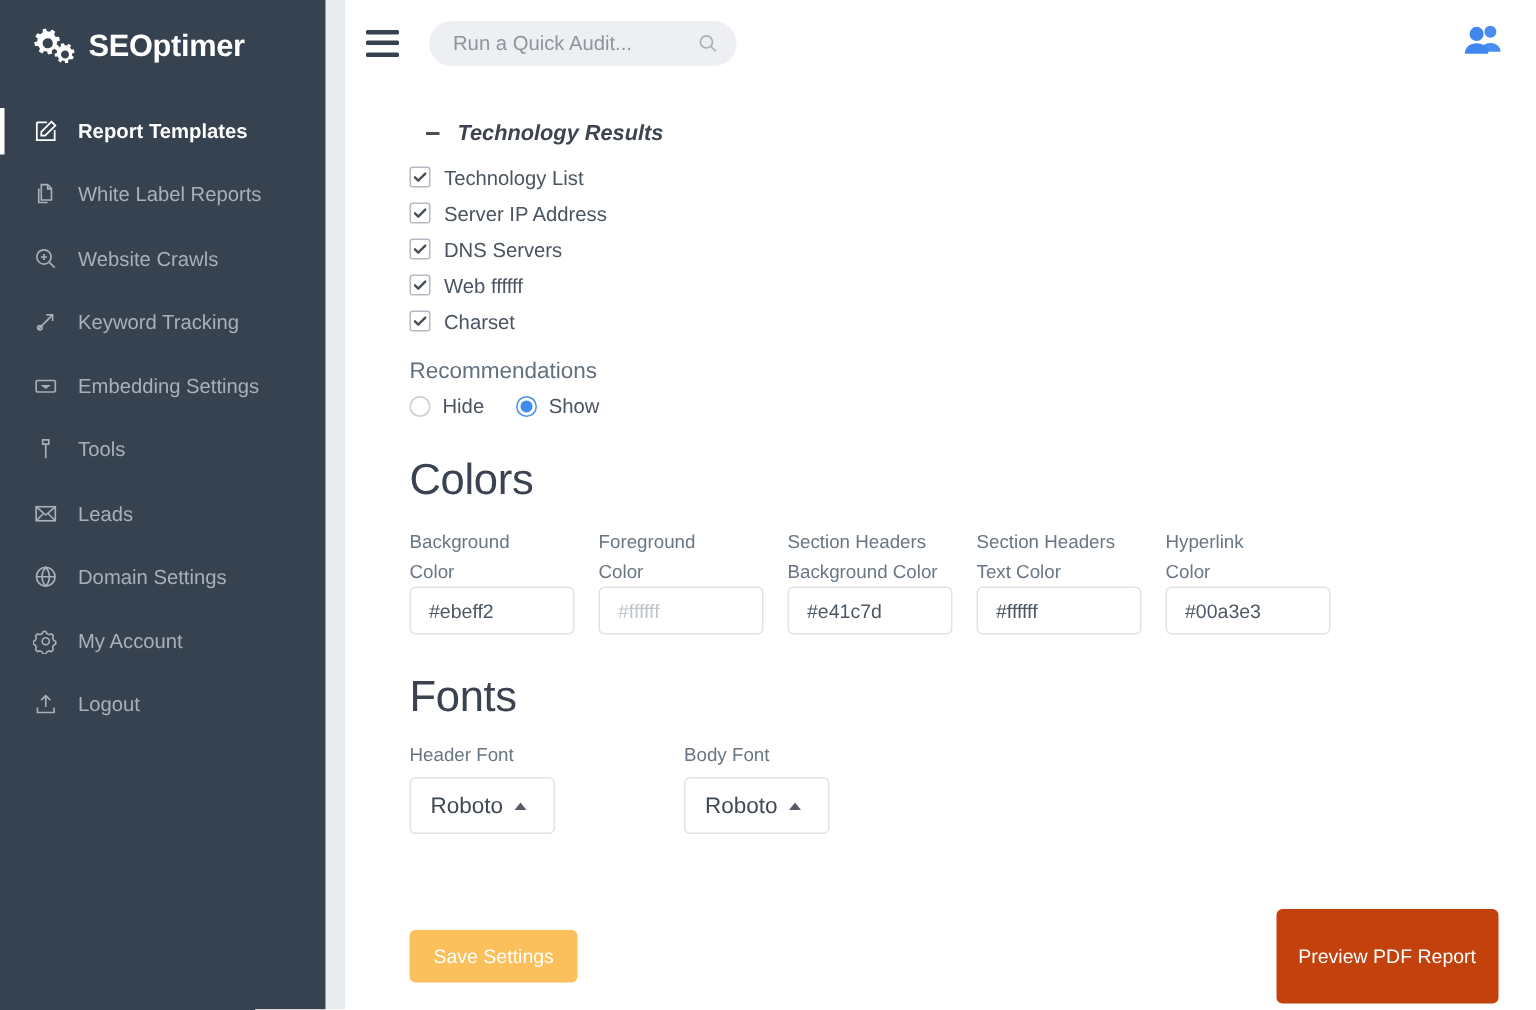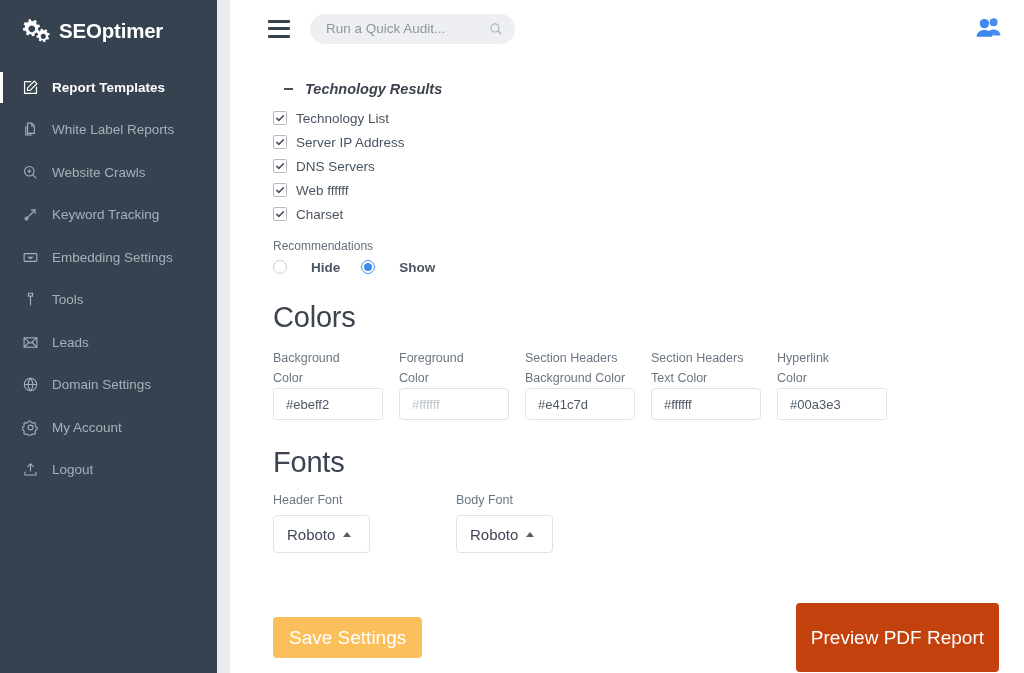--- a/index.html
+++ b/index.html
@@ -85,21 +85,20 @@
     overflow: hidden;
   }
 
   
   .topbar {
     height: 57px;
     display: flex;
     align-items: center;
     padding: 0 22px 0 12px;
     background: #ffffff;
-    margin-left: 24px;
   }
   .hamburger {
     width: 22px; height: 18px;
     display: flex; flex-direction: column; justify-content: space-between;
     cursor: pointer;
     margin-right: 20px;
     margin-left: 2px;
   }
   .hamburger span { display: block; height: 3px; background: #374250; border-radius: 1px; }
   .searchbox {
@@ -156,26 +155,26 @@
     border: 1px solid #b4bac1;
     border-radius: 2px;
     background: #fff;
     display: flex; align-items: center; justify-content: center;
     flex: 0 0 auto;
   }
   .cbox svg { display: block; }
   .check-label { font-size: 13.5px; color: #4a5561; }
 
   .field-label-sm {
-    font-size: 12px;
+    font-size: 15px;
     color: #63707d;
     margin: 13px 0 7px 0;
   }
   .radio-row { display: flex; align-items: center; gap: 10px; }
-  .radio-opt { display: flex; align-items: flex-start; gap: 24px; cursor: pointer; margin-right: 11px; font-weight: bold; }
+  .radio-opt { display: flex; align-items: flex-end; gap: 8px; cursor: pointer; margin-right: 11px; }
   .rbox {
     width: 14px; height: 14px; border-radius: 50%;
     border: 1.5px solid #c7ccd2; background: #fff;
     flex: 0 0 auto;
   }
   .rbox.on {
     border: 1.5px solid #4a90e8;
     background: #fff;
     display: flex; align-items: center; justify-content: center;
   }
@@ -256,21 +255,21 @@
   .actions {
     display: flex;
     align-items: center;
     margin-top: 50px;
     padding-right: 1px;
   }
   .btn {
     border: none;
     border-radius: 4px;
     font-family: "Liberation Sans", sans-serif;
-    font-size: 19px;
+    font-size: 13px;
     color: #ffffff;
     cursor: pointer;
     line-height: 1;
   }
   .btn-save { background: #fbbf5b; padding: 11px 16px; }
   .btn-preview { background: #c2410c; padding: 25px 15px; margin-left: auto; }
 </style>
 </head>
 <body>
 

